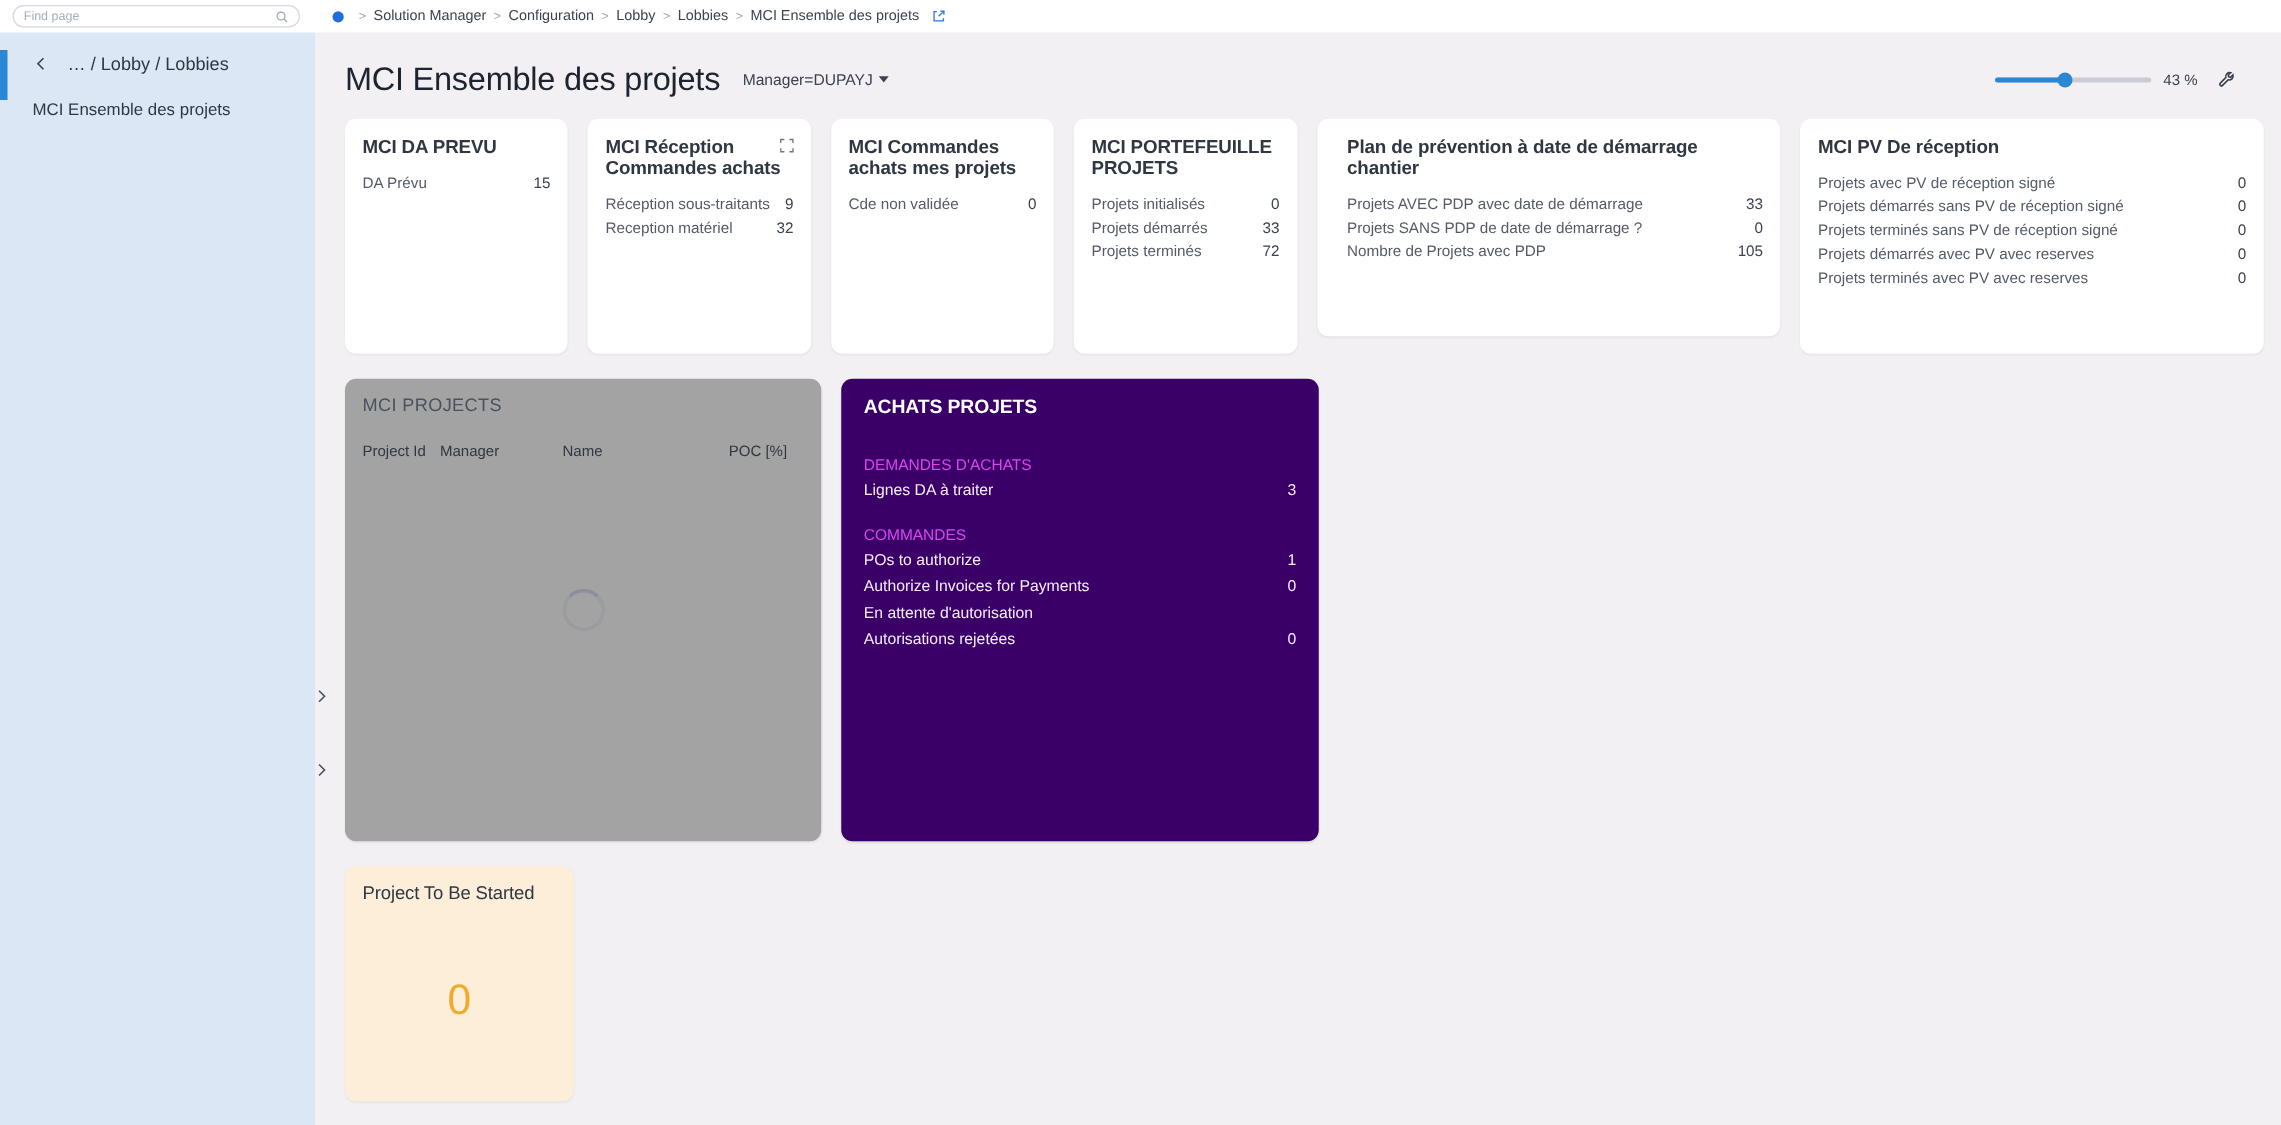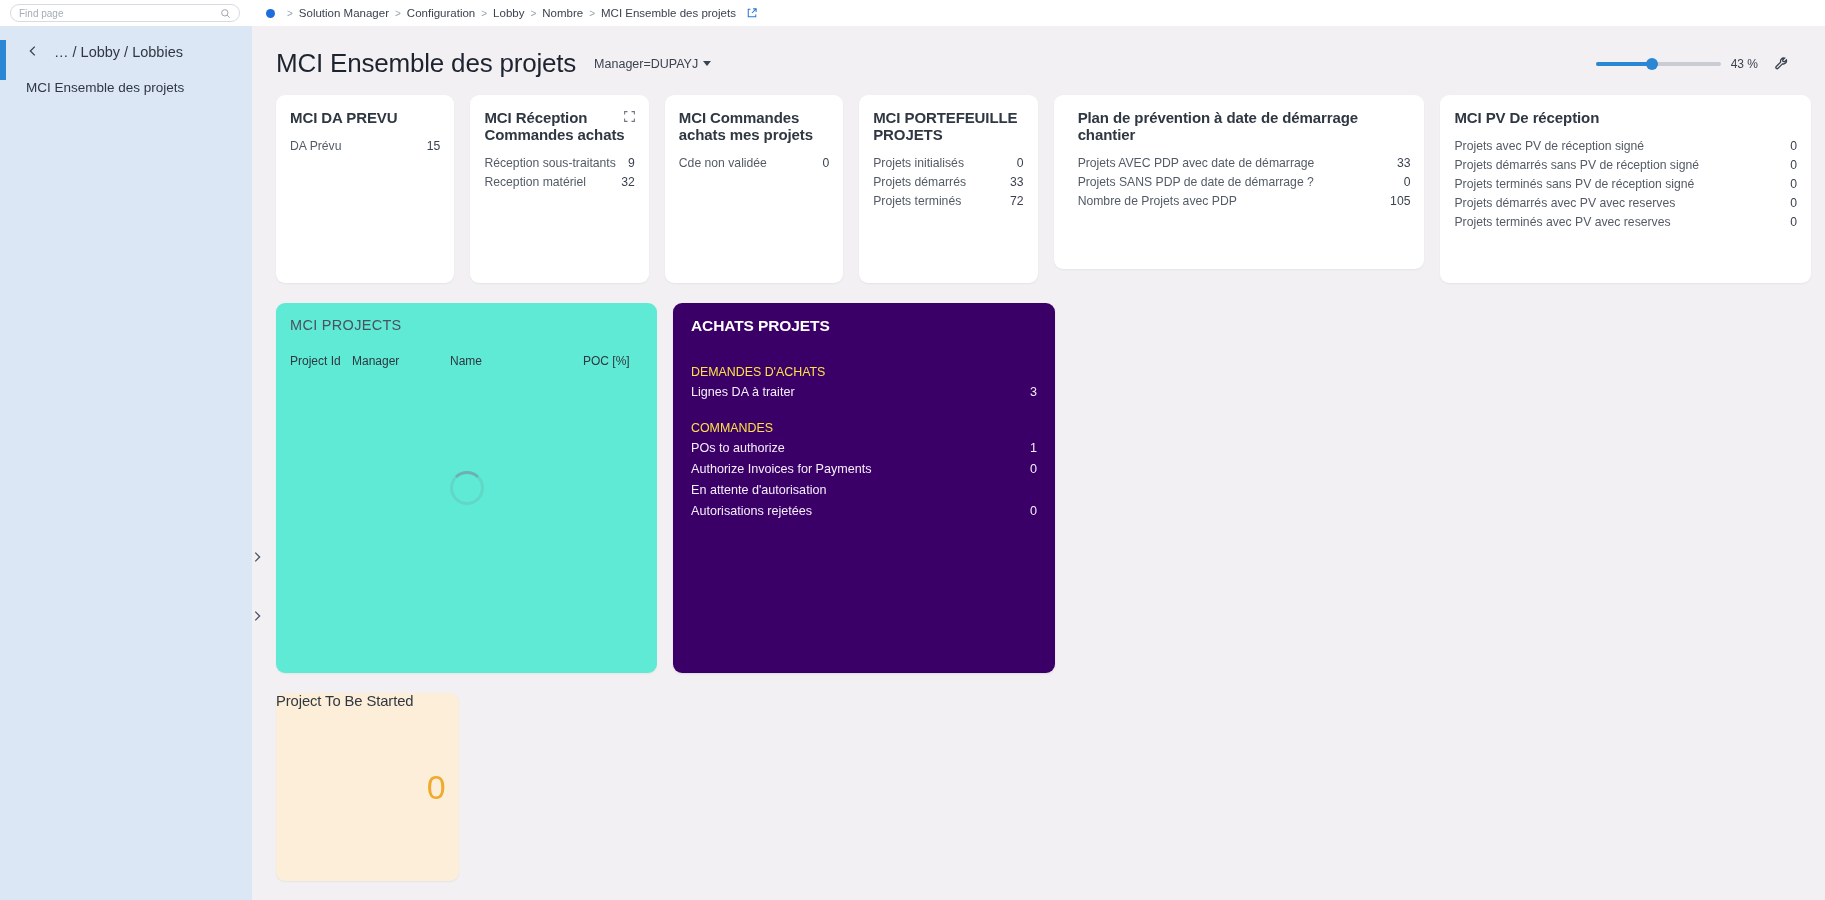--- a/index.html
+++ b/index.html
@@ -91,47 +91,47 @@
   .t-da { width: 183px; height: 188px; }
   .t-rec { width: 183px; height: 188px; position: relative; }
   .t-cmd { width: 183px; height: 188px; }
   .t-pf  { width: 183px; height: 188px; }
   .t-pdp { width: 381px; height: 174px; padding-left: 24px; }
   .t-pv  { width: 381px; height: 188px; }
   .expand-ico { position: absolute; right: 13px; top: 15px; width: 13px; height: 13px; color: #6d7480; }
 
   
   .t-projects {
-    width: 381px; height: 370px; background: #5eead4; border-radius: 9px;
+    width: 381px; height: 370px; background: #a3a3a3; border-radius: 9px;
     padding: 14px 14px 0 14px; position: relative; box-shadow: 0 1px 2px rgba(22,28,38,0.06);
   }
   .t-projects .tile-title { color: #4a5260; font-weight: 400; font-size: 14.5px; letter-spacing: 0.3px; }
   .proj-head { display: flex; font-size: 12px; color: #2f3742; padding-top: 10px; }
   .proj-head .c1 { width: 62px; }
   .proj-head .c2 { width: 98px; }
   .proj-head .c3 { flex: 1; }
   .proj-head .c4 { width: 60px; text-align: left; }
   .spinner {
     position: absolute; left: 50%; top: 50%; transform: translate(-50%,-50%);
     width: 34px; height: 34px; border-radius: 50%;
     border: 3px solid rgba(120,130,145,0.18); border-top-color: rgba(120,130,145,0.55);
   }
 
   .t-achats {
     width: 382px; height: 370px; background: #3b0068; border-radius: 9px;
     padding: 14px 18px; color: #ffffff; box-shadow: 0 1px 2px rgba(22,28,38,0.10);
   }
   .t-achats .tile-title { color: #ffffff; font-size: 15.5px; font-weight: 700; margin-bottom: 30px; }
-  .ach-group { font-size: 12.4px; color: #fde047; padding-bottom: 3px; }
+  .ach-group { font-size: 12.4px; color: #d946ef; padding-bottom: 3px; }
   .ach-kv { display: flex; justify-content: space-between; font-size: 12.6px; color: #f4eefa; padding: 3.5px 0; }
   .ach-gap { height: 18px; }
 
   
   .t-fact { width: 183px; height: 188px; display: flex; flex-direction: column; }
-  .t-tbs  { width: 183px; height: 188px; background: #fdeed9; display: flex; flex-direction: row; box-shadow:0 1px 2px rgba(22,28,38,0.06); border-radius: 9px; }
+  .t-tbs  { width: 183px; height: 188px; background: #fdeed9; display: flex; flex-direction: column; box-shadow:0 1px 2px rgba(22,28,38,0.06); border-radius: 9px; padding: 14px; }
   .t-tbs .tile-title { font-weight: 400; color: #2f3742; font-size: 14.8px; }
   .big-num { flex: 1; display: flex; align-items: center; justify-content: center; font-size: 34px; color: #1d2430; }
   .big-num.amber { color: #f0ab2e; }
 </style>
 </head>
 <body>
 
 <div class="topbar">
   <div class="topbar-left">
     <div class="search-box">
@@ -145,21 +145,21 @@
   <div class="topbar-right">
     <span class="crumb-dot"></span>
     <div class="crumbs">
       <span class="sep">&gt;</span>
       <span class="crumb">Solution Manager</span>
       <span class="sep">&gt;</span>
       <span class="crumb">Configuration</span>
       <span class="sep">&gt;</span>
       <span class="crumb">Lobby</span>
       <span class="sep">&gt;</span>
-      <span class="crumb">Nombre</span>
+      <span class="crumb">Lobbies</span>
       <span class="sep">&gt;</span>
       <span class="crumb last">MCI Ensemble des projets</span>
       <svg class="crumb-ext" viewBox="0 0 16 16" fill="none" stroke="currentColor" stroke-width="1.4">
         <path d="M6 3H3v10h10V10"></path>
           <path d="M9.5 2.5H13.5V6.5"></path>
           <line x1="13.5" y1="2.5" x2="8" y2="8"></line>
       </svg>
     </div>
   </div>
 </div>

